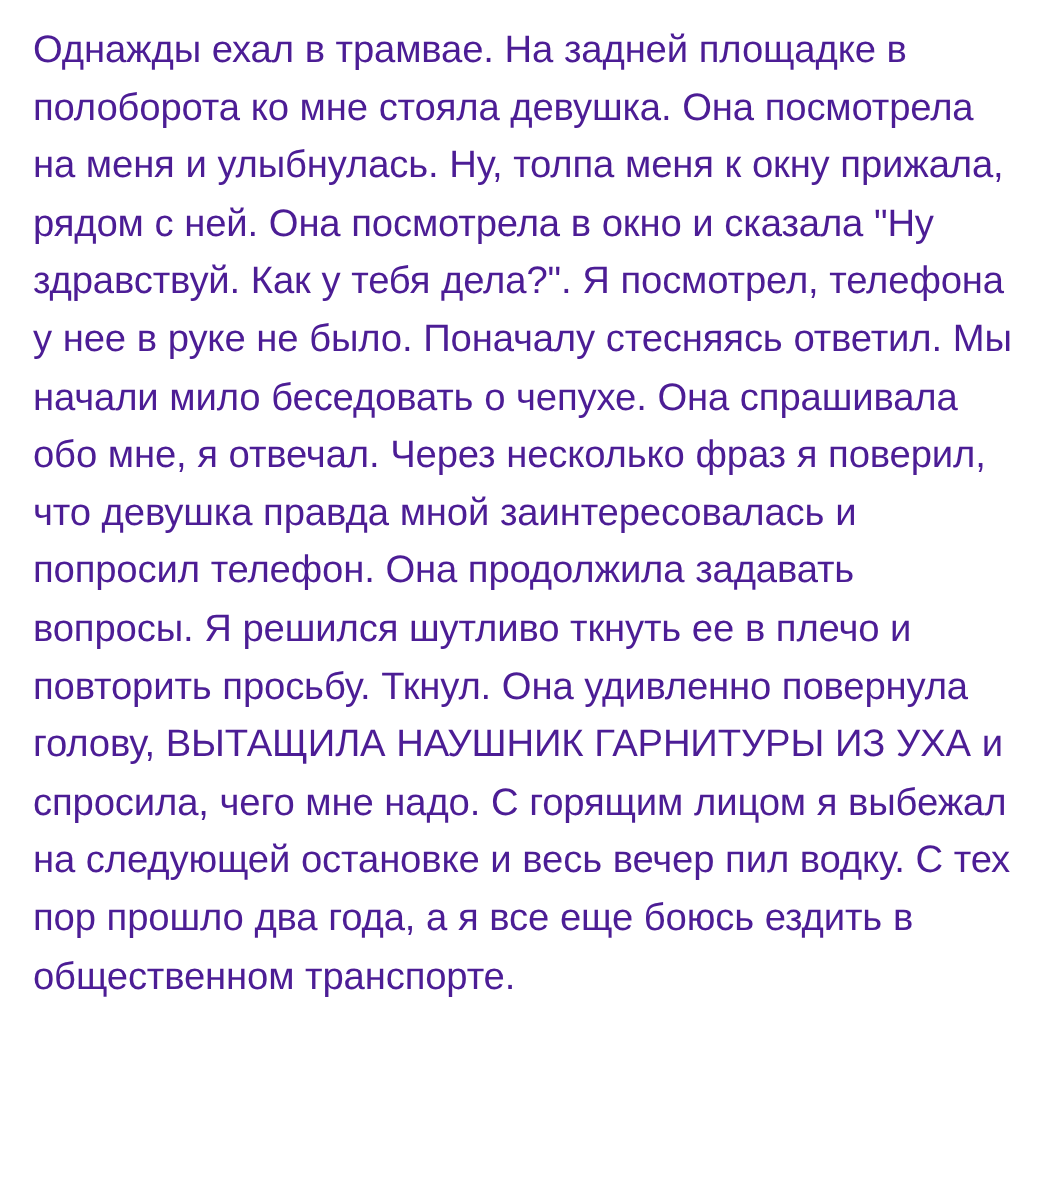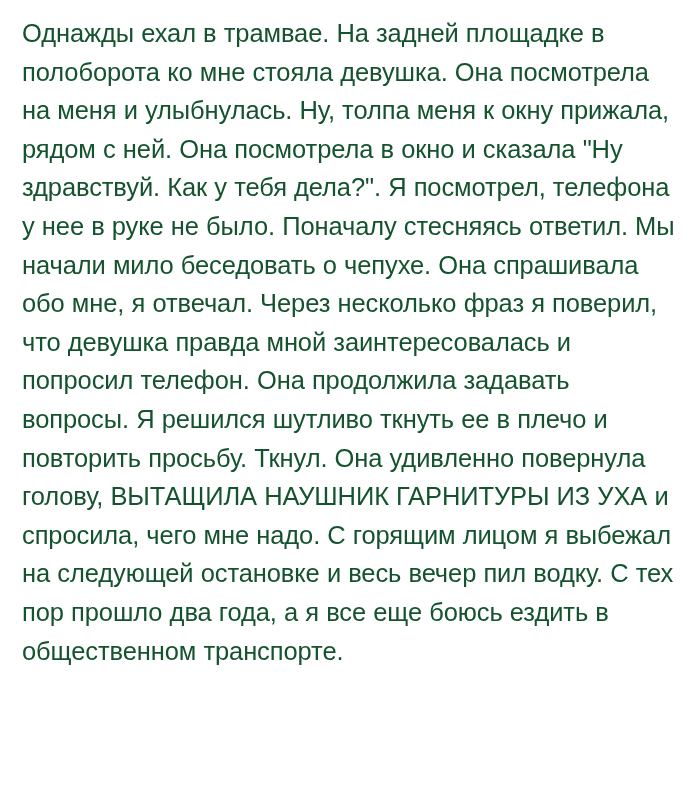--- a/index.html
+++ b/index.html
@@ -15,21 +15,21 @@
   }
   .page {
     box-sizing: border-box;
     width: 700px;
     height: 799px;
     background: #ffffff;
     padding: 14px 22px 10px 22px;
   }
   .story {
     margin: 0;
-    color: #14532d;
+    color: #4c1d95;
     font-size: 25.5px;
     line-height: 38.6px;
     letter-spacing: -0.1px;
     text-align: left;
     word-spacing: 0.2px;
     white-space: pre-wrap;
   }
 </style>
 </head>
 <body>

